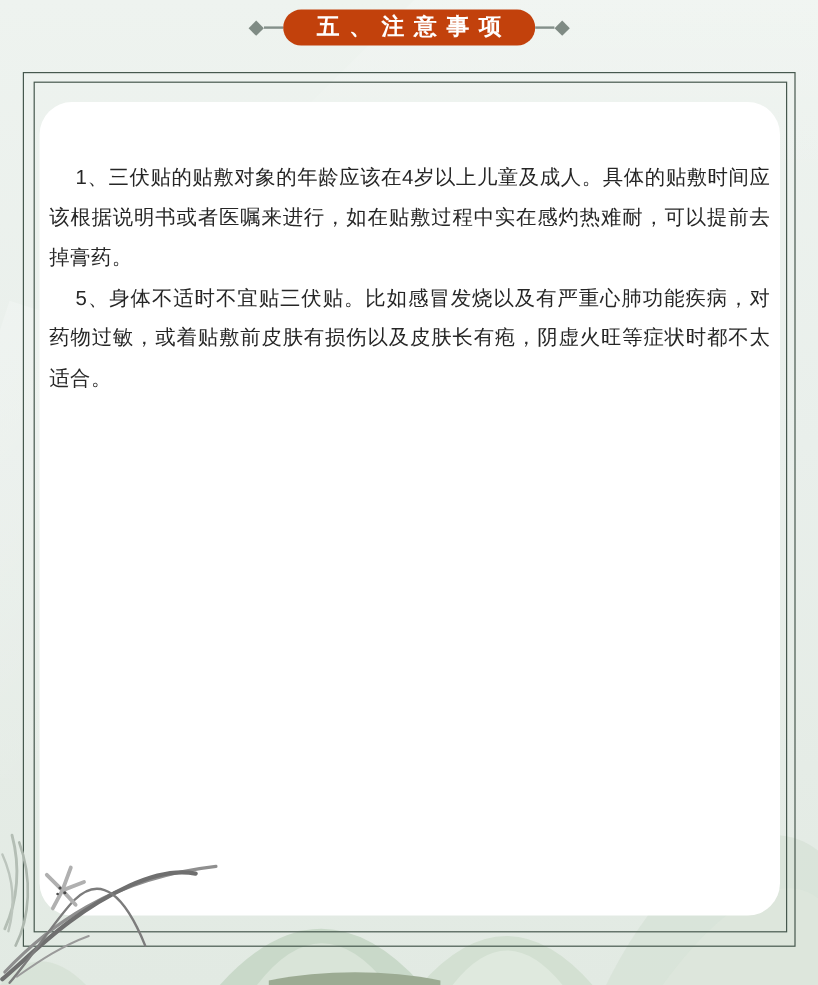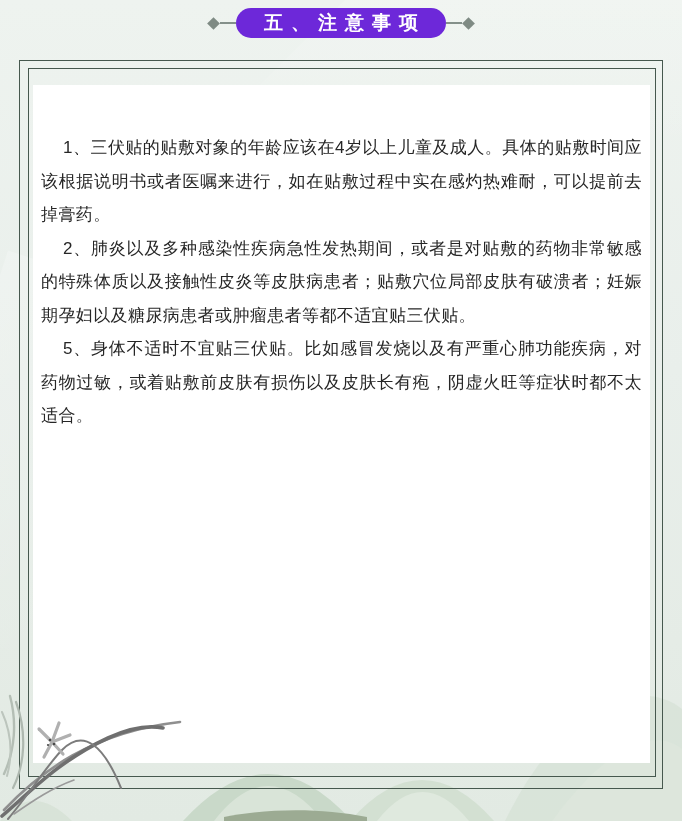--- a/index.html
+++ b/index.html
@@ -14,39 +14,39 @@
     background:linear-gradient(135deg,rgba(255,255,255,.38) 0%,rgba(255,255,255,0) 62%);
     transform:rotate(45deg);}
   .sheen-mid{top:300px;left:-60px;width:380px;height:380px;
     background:linear-gradient(115deg,rgba(255,255,255,.22) 0%,rgba(255,255,255,0) 60%);
     transform:rotate(18deg);}
 
   
   .banner{position:absolute;top:8px;left:0;width:100%;height:30px;
     display:flex;align-items:center;justify-content:center;z-index:5;}
   .banner .pill{
-    height:30px;min-width:182px;border-radius:15px;background:#6d28d9;
+    height:30px;min-width:182px;border-radius:15px;background:#c2410c;
     display:flex;align-items:center;justify-content:center;
-    padding:0 20px;box-sizing:border-box;}
+    padding:0 20px;box-sizing:border-box;font-family:Liberation Mono, monospace;}
   .banner .pill span{
     color:#ffffff;font-size:19px;font-weight:bold;letter-spacing:8px;
     text-indent:8px;line-height:30px;white-space:nowrap;}
   .connector{width:16px;height:2px;background:#84908a;}
   .diamond{width:9px;height:9px;background:#7f8b84;transform:rotate(45deg);margin:0 2px;}
 
   
   .frame-outer{position:absolute;left:19px;top:60px;width:644px;height:729px;
     border:1px solid #46584e;box-sizing:border-box;z-index:2;}
   .frame-inner{position:absolute;left:28px;top:68px;width:628px;height:709px;
     border:1px solid #46584e;box-sizing:border-box;z-index:2;}
 
   
   .panel{position:absolute;left:33px;top:85px;width:617px;height:678px;
     background:#ffffff;z-index:3;box-sizing:border-box;
-    padding:46px 8px 20px 8px;}
+    padding:46px 8px 20px 8px;border-radius:27px;}
   .panel p{
     margin:0;color:#262626;font-size:17px;line-height:33.5px;
     text-align:justify;text-indent:22px;letter-spacing:0.4px;}
 
   
   .mountains{position:absolute;left:0;bottom:0;width:682px;height:150px;z-index:1;pointer-events:none;}
   .orchid{position:absolute;left:0;top:688px;width:262px;height:133px;z-index:6;pointer-events:none;}
 </style>
 </head>
 <body>
@@ -73,21 +73,20 @@
   </div>
   <span class="connector"></span>
   <span class="diamond"></span>
 </div>
 
 <div class="frame-outer"></div>
 <div class="frame-inner"></div>
 
 <div class="panel">
   <p>1、三伏贴的贴敷对象的年龄应该在4岁以上儿童及成人。具体的贴敷时间应该根据说明书或者医嘱来进行，如在贴敷过程中实在感灼热难耐，可以提前去掉膏药。</p>
-  <p>2、肺炎以及多种感染性疾病急性发热期间，或者是对贴敷的药物非常敏感的特殊体质以及接触性皮炎等皮肤病患者；贴敷穴位局部皮肤有破溃者；妊娠期孕妇以及糖尿病患者或肿瘤患者等都不适宜贴三伏贴。</p>
   <p>5、身体不适时不宜贴三伏贴。比如感冒发烧以及有严重心肺功能疾病，对药物过敏，或着贴敷前皮肤有损伤以及皮肤长有疱，阴虚火旺等症状时都不太适合。</p>
 </div>
 
 <svg class="orchid" viewBox="0 0 262 133" xmlns="http://www.w3.org/2000/svg" aria-hidden="true">
 
   <path d="M10,8 C17,34 15,62 4,86" fill="none" stroke="#b4beb5" stroke-width="2.4" stroke-linecap="round"></path>
   <path d="M2,24 C11,44 13,66 7,88" fill="none" stroke="#bcc5bd" stroke-width="2" stroke-linecap="round"></path>
   <path d="M16,14 C27,44 25,76 13,100" fill="none" stroke="#aeb8af" stroke-width="2.2" stroke-linecap="round"></path>
 
   <path d="M4,122 C40,84 92,44 180,34" fill="none" stroke="#8f8f8f" stroke-width="2.6" stroke-linecap="round"></path>

